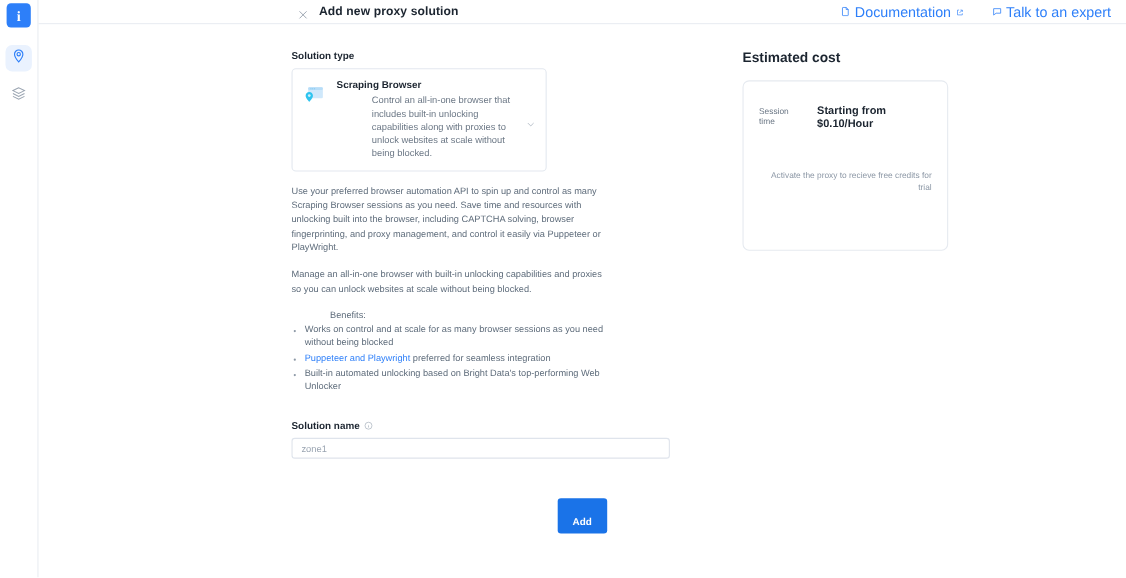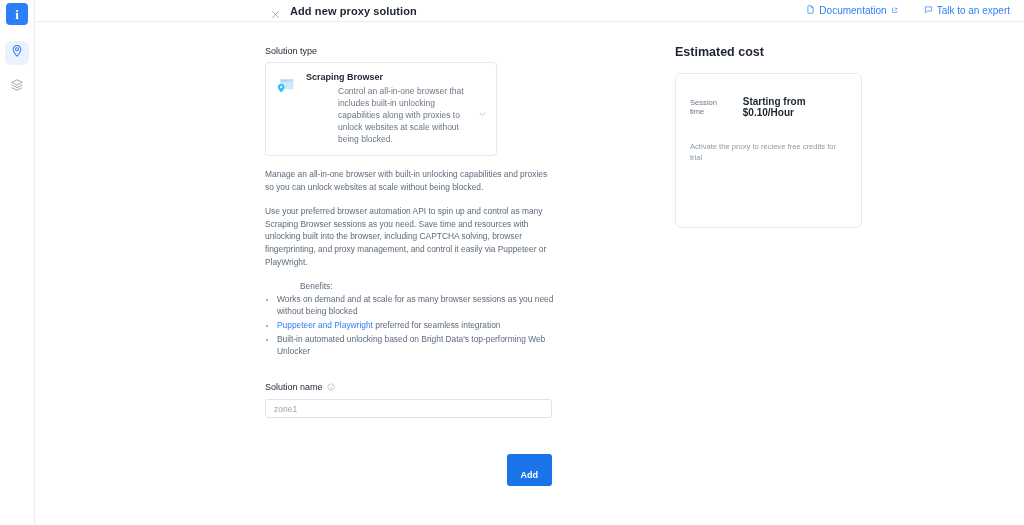--- a/index.html
+++ b/index.html
@@ -52,31 +52,31 @@
   .close-icon { width: 11px; height: 11px; display: block; }
   .topbar-title {
     font-size: 11px; font-weight: 700; color: #1c2530;
     letter-spacing: .1px;
   }
   .topbar-right {
     margin-left: auto; display: flex; align-items: center; gap: 26px;
   }
   .top-link {
     display: flex; align-items: center; gap: 4px;
-    color: #2d7ff9; font-size: 10px; text-decoration: none;
+    color: #2d7ff9; font-size: 13px; text-decoration: none;
     white-space: nowrap;
   }
 
   
   .body-area { flex: 1; display: flex; padding: 24px 0 0 0; }
   .left-col { width: 590px; padding-left: 230px; }
   .right-col { padding-left: 50px; }
 
   .field-label {
-    font-size: 9px; font-weight: 400; color: #1c2530;
+    font-size: 9px; font-weight: 700; color: #1c2530;
     margin-bottom: 6px; display: flex; align-items: center; gap: 4px;
   }
 
   .solution-card {
     width: 232px; border: 1px solid #e3e8ef; border-radius: 4px;
     background: #fff; padding: 9px 10px 10px 10px;
     display: flex; align-items: flex-start; gap: 10px;
     position: relative;
   }
   .sb-icon { width: 20px; height: 20px; flex: 0 0 20px; margin-top: 4px; }
@@ -110,21 +110,21 @@
   ul.benefits li {
     font-size: 8.4px; color: #5d6b7a; line-height: 1.5;
     margin-bottom: 1px;
   }
   ul.benefits li::marker { color: #8b97a5; font-size: 7px; }
   .inline-link { color: #2d7ff9; text-decoration: none; }
 
   .name-block { margin-top: 24px; }
   .info-icon { width: 8px; height: 8px; display: block; }
   .text-input {
-    width: 287px; height: 19px;
+    width: 344px; height: 19px;
     border: 1px solid #dfe4ec; border-radius: 3px;
     background: #fff; padding: 0 8px;
     font-size: 8.5px; color: #9aa4b1;
     font-family: "Liberation Sans", sans-serif;
     outline: none;
   }
   .text-input::placeholder { color: #9aa4b1; }
 
   .btn-row {
     width: 287px; display: flex; justify-content: flex-end;
@@ -149,22 +149,22 @@
     padding: 22px 14px 0 14px;
     display: flex; flex-direction: column; align-items: center;
   }
   .cost-row {
     display: flex; align-items: baseline; gap: 14px;
     justify-content: center; width: 100%;
   }
   .cost-label { font-size: 7.6px; color: #6b7785; }
   .cost-value { font-size: 10px; font-weight: 700; color: #1c2530; }
   .cost-note {
-    font-size: 7.6px; color: #8d98a6; margin-top: 24px;
-    text-align: left; line-height: 1.4;
+    font-size: 7.6px; color: #8d98a6; margin-top: 37px;
+    text-align: right; line-height: 1.4;
   }
 </style>
 </head>
 <body>
 
 <div class="sidebar">
   <div class="logo-box">
     <span>i</span>
   </div>
   <div class="nav-spacer-1"></div>
@@ -251,27 +251,27 @@
           <div class="sol-title">Scraping Browser</div>
           <div class="sol-desc">Control an all-in-one browser that includes built-in unlocking capabilities along with proxies to unlock websites at scale without being blocked.</div>
         </div>
         <span class="chevron">
           <svg width="9" height="9" viewBox="0 0 24 24" fill="none" stroke="#b3bcc7" stroke-width="2.2">
             <path d="M5 9l7 7 7-7"></path>
           </svg>
         </span>
       </div>
 
+      <p class="para tight">Use your preferred browser automation API to spin up and control as many Scraping Browser sessions as you need. Save time and resources with unlocking built into the browser, including CAPTCHA solving, browser fingerprinting, and proxy management, and control it easily via Puppeteer or PlayWright.</p>
       <p class="para">Manage an all-in-one browser with built-in unlocking capabilities and proxies so you can unlock websites at scale without being blocked.</p>
-      <p class="para tight">Use your preferred browser automation API to spin up and control as many Scraping Browser sessions as you need. Save time and resources with unlocking built into the browser, including CAPTCHA solving, browser fingerprinting, and proxy management, and control it easily via Puppeteer or PlayWright.</p>
 
       <div class="benefits-head">Benefits:</div>
       <ul class="benefits">
         <li>
-          <span>Works on demand and at scale for as many browser sessions as you need without being blocked</span>
+          <span>Works on control and at scale for as many browser sessions as you need without being blocked</span>
         </li>
         <li>
           <a class="inline-link" href="#">Puppeteer and Playwright</a><span> preferred for seamless integration</span>
         </li>
         <li>
           <span>Built-in automated unlocking based on Bright Data's top-performing Web Unlocker</span>
         </li>
       </ul>
 
       <div class="name-block">

